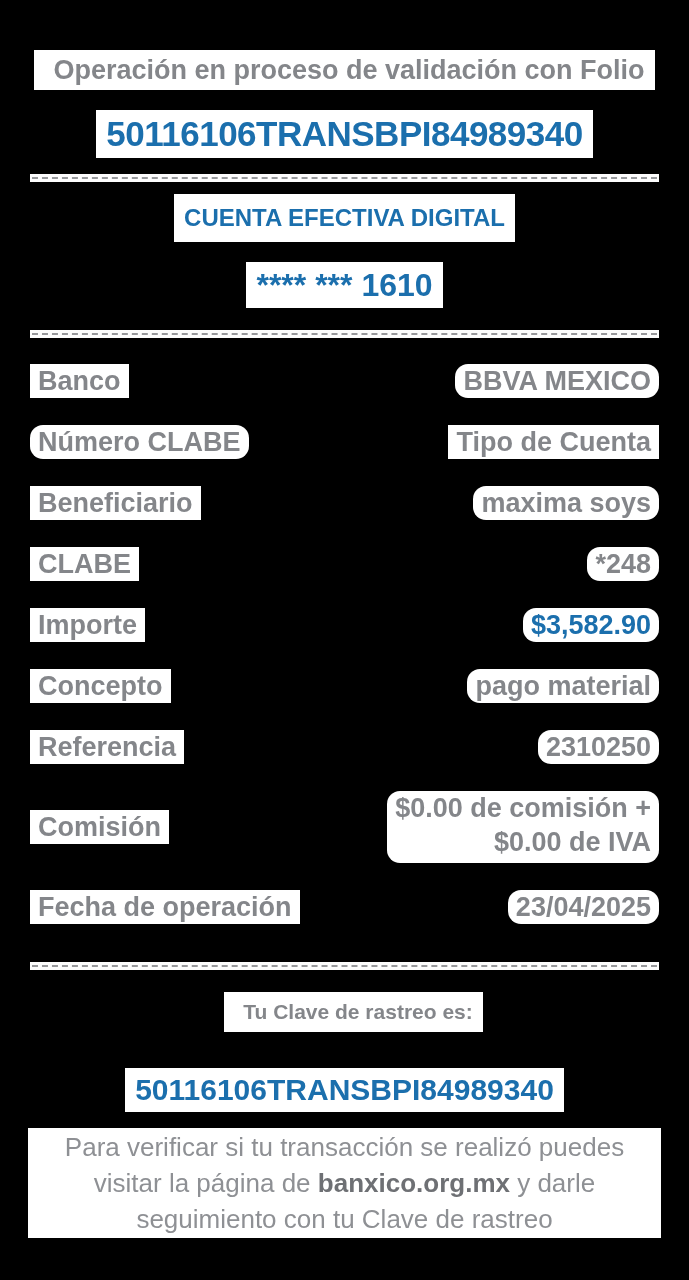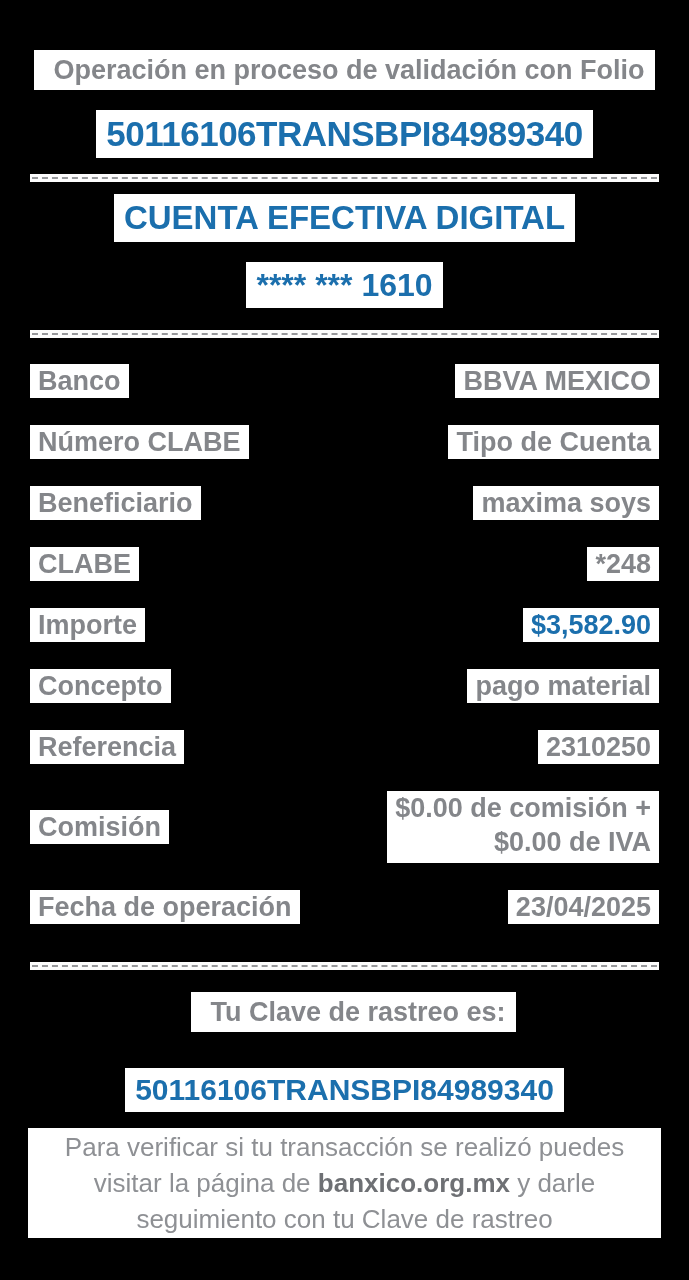--- a/index.html
+++ b/index.html
@@ -37,38 +37,38 @@
     content: "";
     position: absolute;
     left: 2px; right: 2px; top: 3px;
     border-top: 2px dashed #97989b;
   }
   .divider.d1 { margin-top: 16px; }
   .divider.d2 { margin-top: 22px; }
   .divider.d3 { margin-top: 38px; }
 
   .desde        { margin-top: 30px; font-size: 27px; line-height: 34px; }
-  .account-name { margin-top: 12px; font-size: 33px; line-height: 42px; }
+  .account-name { margin-top: 12px; font-size: 24px; line-height: 42px; }
   .account-mask { margin-top: 20px; font-size: 32px; line-height: 40px; }
 
   .details { margin-top: 26px; padding: 0 30px; }
   .detail-row {
     display: flex;
     justify-content: space-between;
     align-items: center;
     margin-bottom: 27px;
     font-size: 27px;
     line-height: 28px;
   }
   .detail-row:last-child { margin-bottom: 0; gap: 33px; }
   .detail-row .pill { padding: 3px 8px; }
-  .detail-value { text-align: right; max-width: 420px; }
+  .detail-value { text-align: right; max-width: 420px; border-radius: 13px; }
   .detail-value.multiline { line-height: 34px; padding-top: 0; padding-bottom: 4px; }
 
-  .tracking-label { margin-top: 22px; font-size: 27px; line-height: 34px; margin-left: 18px; }
+  .tracking-label { margin-top: 22px; font-size: 21px; line-height: 34px; margin-left: 18px; }
   .tracking-key   { margin-top: 36px; font-size: 30px; line-height: 38px; }
 
   .footer {
     margin-top: 16px;
     padding: 0 28px;
     text-align: center;
     font-size: 26px;
     line-height: 36px;
     font-weight: 400;
     color: #8e9094;

